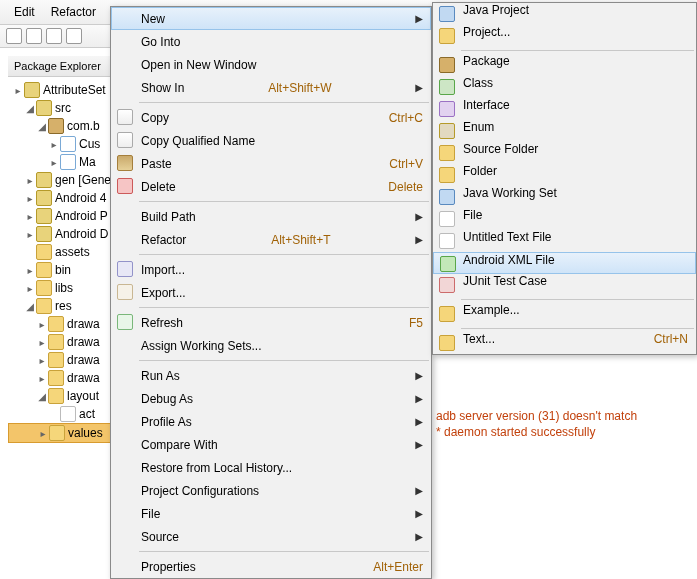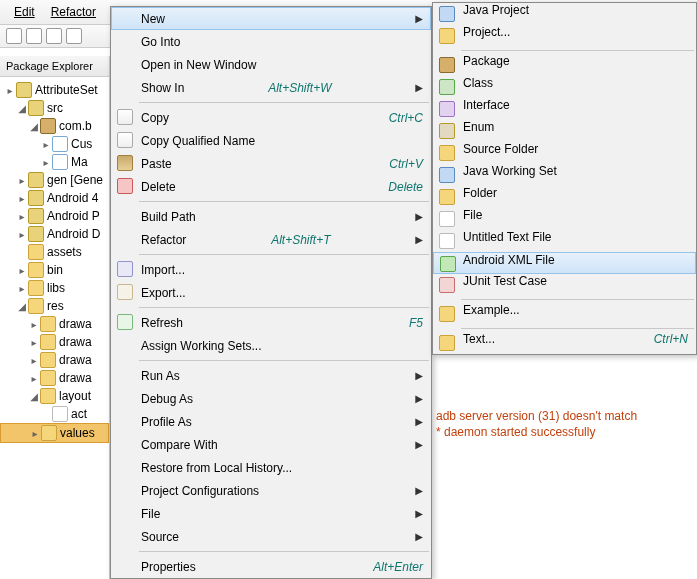--- a/index.html
+++ b/index.html
@@ -1,40 +1,40 @@
 <!DOCTYPE html>
 <html><head>
 <meta charset="utf-8">
 <style>
 * { box-sizing: border-box; margin: 0; padding: 0; font-family: "Segoe UI", Tahoma, sans-serif; font-size: 12px; }
 body { width: 697px; height: 579px; background: #fff; overflow: hidden; position: relative; }
 .top-menu { display: flex; padding: 2px 6px; border-bottom: 1px solid #ccc; background: linear-gradient(#fafafa,#eee); }
-.top-menu span { padding: 3px 8px; text-decoration: underline; }
+.top-menu span { padding: 3px 8px; }
 .toolbar { display: flex; padding: 3px 6px; gap: 4px; border-bottom: 1px solid #ccc; background: linear-gradient(#fafafa,#eee); }
 .toolbar .tb-icon { width: 16px; height: 16px; display:inline-block; border:1px solid #999; border-radius:2px; background:#fff; }
-.left-pane { position: absolute; left: 0; top: 56px; width: 110px; bottom: 0; border-right: 1px solid #ccc; }
+.left-pane { position: absolute; left: 8px; top: 56px; width: 110px; bottom: 0; border-right: 1px solid #ccc; }
 .pane-header { padding: 4px 6px; background: linear-gradient(#f6f6f6,#e8e8e8); border-bottom:1px solid #ccc; font-size:11px;}
 .tree { padding: 4px 0; }
 .tree-item { display:flex; align-items:center; padding: 1px 2px; white-space: nowrap; overflow:hidden; }
 .tw { width:12px; text-align:center; color:#666; font-size:10px; }
 .ic { width:16px; height:16px; display:inline-block; margin-right:3px; border-radius:2px; }
 .ic-proj{ background:#e8d37b; border:1px solid #b59a2a;}
 .ic-pkg{ background:#d6b06a; border:1px solid #8a6a2a;}
 .ic-src{ background:#e8d37b; border:1px solid #b59a2a;}
 .ic-j{ background:#fff; border:1px solid #7aa9d6;}
 .ic-fld{ background:#f5d67a; border:1px solid #c9a23a;}
 .ic-file{ background:#fff; border:1px solid #bbb;}
 .tree-item.sel { background:#f3c56a; border:1px solid #d89b2f; }
 .depth-0{padding-left:4px}.depth-1{padding-left:16px}.depth-2{padding-left:28px}.depth-3{padding-left:40px}
 .ctx-menu { position:absolute; top:6px; left:110px; width:322px; background:#f1f1f1; border:1px solid #8a8a8a; box-shadow:2px 2px 6px rgba(0,0,0,.25); }
 .ctx-menu .row { display:flex; align-items:center; height:23px; padding:0 8px 0 30px; position:relative;}
 .ctx-menu .row:hover,.ctx-menu .row.hl{ background:linear-gradient(#e7f1fb,#cfe4f8); border:1px solid #96c3ea; padding:0 7px 0 29px;}
 .ctx-menu .sep{ height:1px; background:#c8c8c8; margin:3px 2px 3px 28px;}
 .ctx-menu .ic-left{ position:absolute; left:6px; top:3px; width:16px; height:16px; border-radius:2px;}
-.accel{ margin-left:auto; color:#0f766e;font-style:italic;}
+.accel{ margin-left:auto; color:#a16207;}
 .arrow{ margin-left:auto; color:#333; font-size:10px;}
 .submenu{ position:absolute; top:2px; left:432px; width:265px; background:#f1f1f1; border:1px solid #8a8a8a; box-shadow:2px 2px 6px rgba(0,0,0,.25);}
 .submenu .row{ display:flex; align-items:flex-start; height:22px; padding:0 8px 0 30px; position:relative;}
 .submenu .row.hl{ background:linear-gradient(#e7f1fb,#cfe4f8); border:1px solid #96c3ea; padding:0 7px 16px 29px;}
 .submenu .sep{ height:1px; background:#c8c8c8; margin:3px 2px 3px 28px;}
 .submenu .ic-left{ position:absolute; left:6px; top:3px; width:16px; height:16px; border-radius:2px;}
 .console-text{ position:absolute; left:436px; top:408px; right:0; font-family: Consolas, monospace; font-size:12px; color:#c2410c; line-height:16px; white-space:pre;}
 .i-java{background:#c1d9f2;border:1px solid #5a8abf;}
 .i-android{background:#c3e8b8;border:1px solid #5aa64a;}
 .i-folder{background:#f5d67a;border:1px solid #c9a23a;}
@@ -298,26 +298,26 @@
     </div>
     <div class="row">
       <span class="ic-left i-enum"></span>
       <span>Enum</span>
     </div>
     <div class="row">
       <span class="ic-left i-folder"></span>
       <span>Source Folder</span>
     </div>
     <div class="row">
+      <span class="ic-left i-folder"></span>
+      <span>Folder</span>
+    </div>
+    <div class="row">
       <span class="ic-left i-java"></span>
       <span>Java Working Set</span>
-    </div>
-    <div class="row">
-      <span class="ic-left i-folder"></span>
-      <span>Folder</span>
     </div>
     <div class="row">
       <span class="ic-left i-file"></span>
       <span>File</span>
     </div>
     <div class="row">
       <span class="ic-left i-file"></span>
       <span>Untitled Text File</span>
     </div>
     <div class="row hl">

